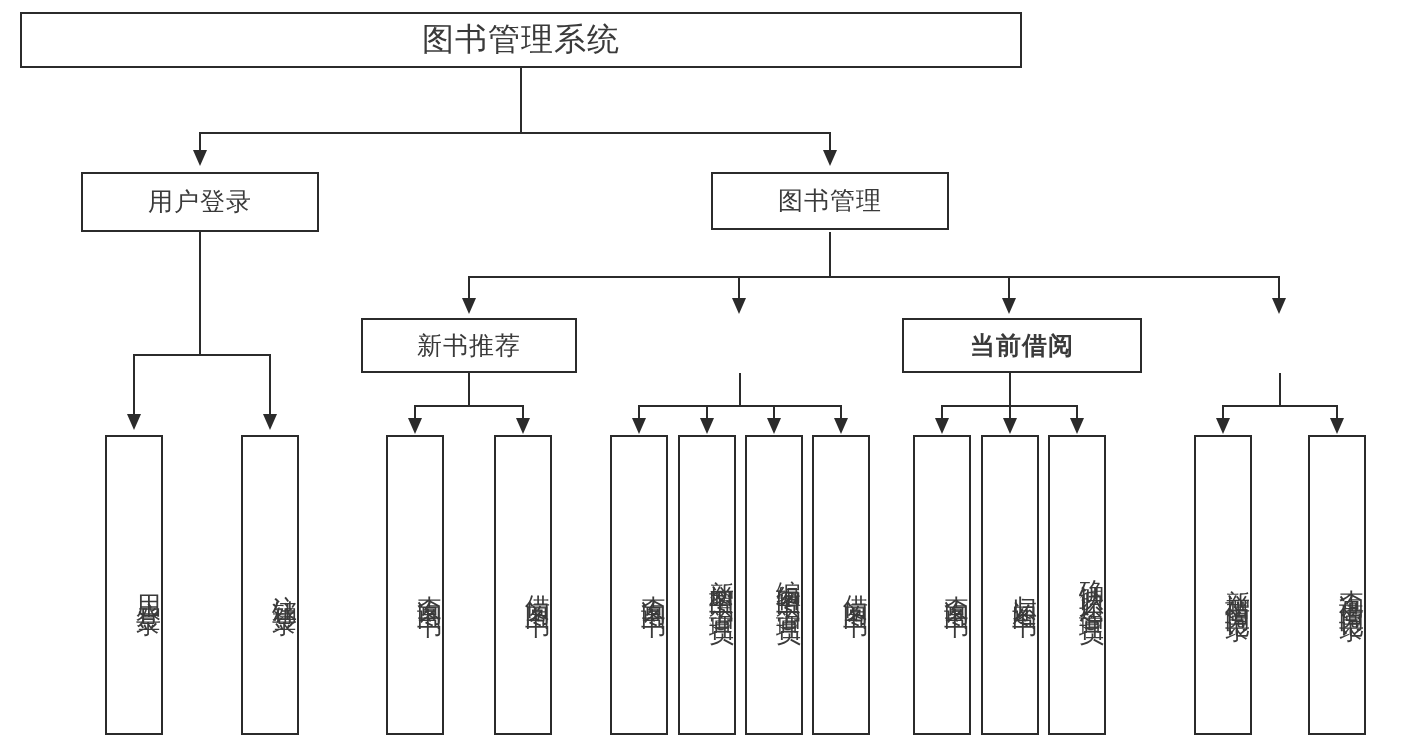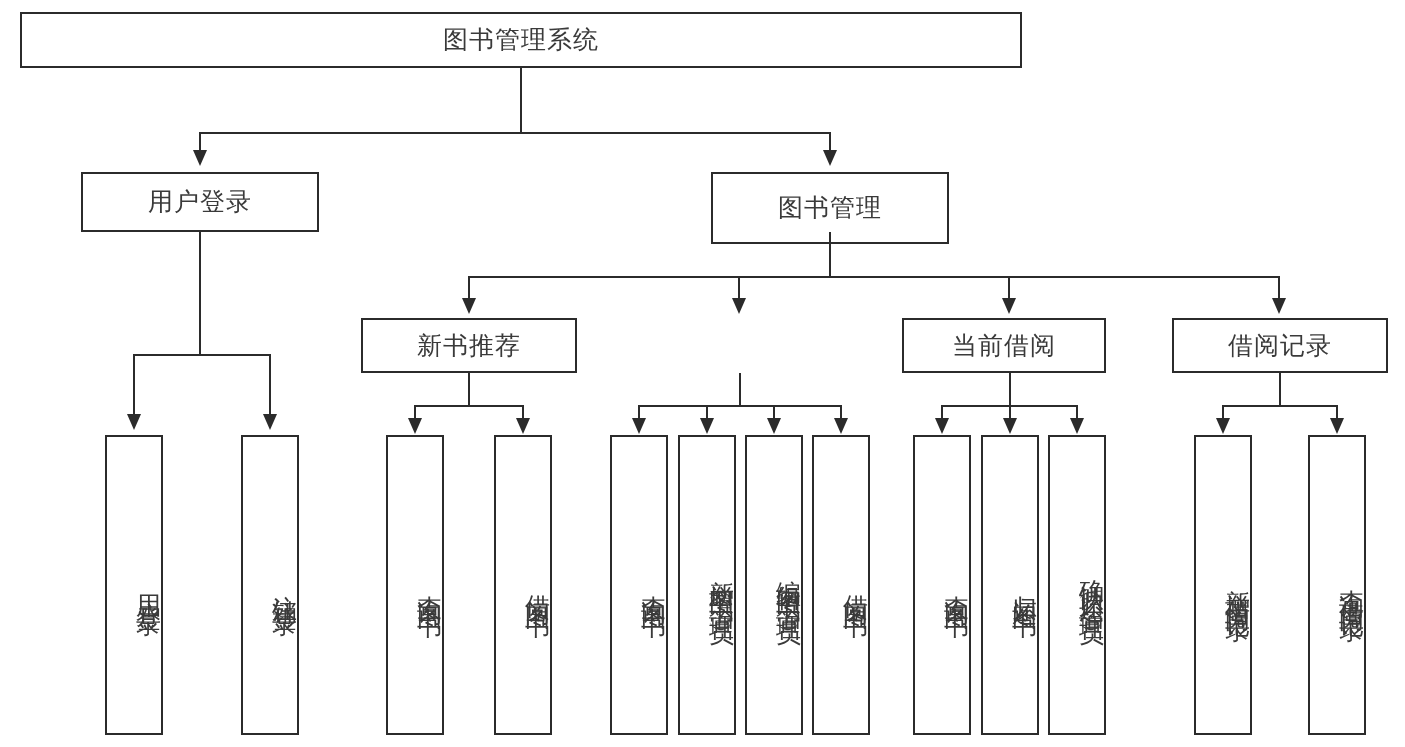--- a/index.html
+++ b/index.html
@@ -29,21 +29,21 @@
     justify-content: center;
     color: #3a3a3a;
     letter-spacing: 1px;
   }
   .node.horiz {
     font-size: 25px;
     line-height: 1.1;
     white-space: nowrap;
   }
   .node.root {
-    font-size: 25px;
+    font-size: 32px;
   }
   
   .node.vert {
     writing-mode: vertical-rl;
     text-orientation: upright;
     align-items: flex-start;
     justify-content: center;
     font-size: 25px;
     line-height: 1.0;
     letter-spacing: 6px;
@@ -95,21 +95,21 @@
   <div class="conn hline" style="left:199px; top:132px; width:632px;"></div>
   <div class="conn vline" style="left:199px; top:132px; height:20px;"></div>
   <div class="conn vline" style="left:829px; top:132px; height:20px;"></div>
   <div class="arrow" style="left:193px; top:150px;"></div>
   <div class="arrow" style="left:823px; top:150px;"></div>
 
   <div class="node horiz" style="left:81px; top:172px; width:238px; height:60px;">
     <span>用户登录</span>
   </div>
 
-  <div class="node horiz" style="left:711px; top:172px; width:238px; height:72px;">
+  <div class="node horiz" style="left:711px; top:172px; width:238px; height:58px;">
     <span>图书管理</span>
   </div>
 
   <div class="conn vline" style="left:199px; top:232px; height:122px;"></div>
   <div class="conn hline" style="left:133px; top:354px; width:138px;"></div>
   <div class="conn vline" style="left:133px; top:354px; height:62px;"></div>
   <div class="conn vline" style="left:269px; top:354px; height:62px;"></div>
   <div class="arrow" style="left:127px; top:414px;"></div>
   <div class="arrow" style="left:263px; top:414px;"></div>
 
@@ -120,25 +120,22 @@
   <div class="conn vline" style="left:1008px; top:276px; height:24px;"></div>
   <div class="conn vline" style="left:1278px; top:276px; height:24px;"></div>
   <div class="arrow" style="left:462px; top:298px;"></div>
   <div class="arrow" style="left:732px; top:298px;"></div>
   <div class="arrow" style="left:1002px; top:298px;"></div>
   <div class="arrow" style="left:1272px; top:298px;"></div>
 
   <div class="node horiz" style="left:361px; top:318px; width:216px; height:55px;">
     <span>新书推荐</span>
   </div>
-  <div class="node horiz" style="left:902px; top:318px; width:204px; height:55px;">
+  <div class="node horiz" style="left:902px; top:318px; width:240px; height:55px;font-weight:bold;">
     <span>当前借阅</span>
-  </div>
-  <div class="node horiz" style="left:1172px; top:318px; width:216px; height:55px;">
-    <span>借阅记录</span>
   </div>
 
   <div class="conn vline" style="left:468px; top:373px; height:32px;"></div>
   <div class="conn hline" style="left:414px; top:405px; width:110px;"></div>
   <div class="conn vline" style="left:414px; top:405px; height:14px;"></div>
   <div class="conn vline" style="left:522px; top:405px; height:14px;"></div>
   <div class="arrow" style="left:408px; top:418px;"></div>
   <div class="arrow" style="left:516px; top:418px;"></div>
 
   <div class="conn vline" style="left:739px; top:373px; height:32px;"></div>

